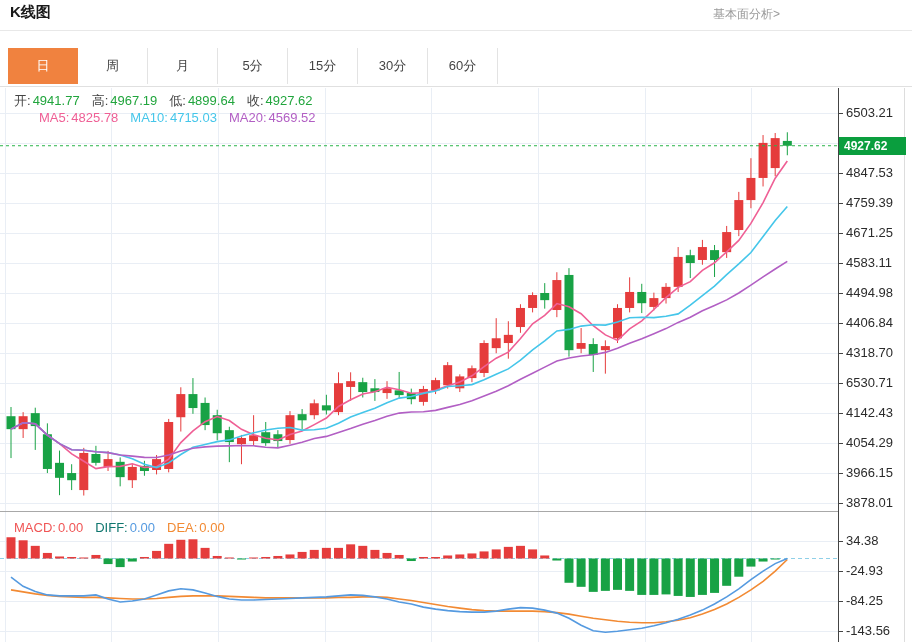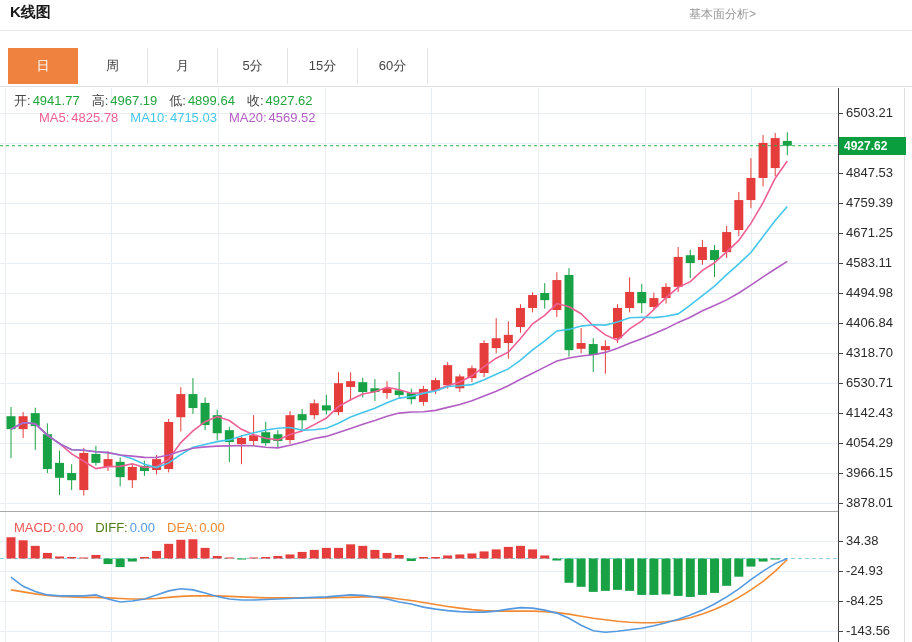--- a/index.html
+++ b/index.html
@@ -1,17 +1,17 @@
 <!DOCTYPE html>
 <html><head>
 <meta charset="utf-8">
 <style>
   html,body{margin:0;padding:0;background:#fff;width:912px;height:642px;overflow:hidden;
     font-family:"Liberation Sans","DejaVu Sans",sans-serif;}
-  #app{position:relative;width:762px;height:642px;background:#fff;}
+  #app{position:relative;width:762px;height:642px;background:#fff;padding-left:24px;}
   .page-title{position:absolute;left:10px;top:3px;font-size:15px;font-weight:bold;color:#1a1a1a;}
   .top-link{position:absolute;right:6px;top:6px;font-size:12px;color:#999;cursor:pointer;text-decoration:none;}
   .title-divider{position:absolute;left:0;top:30px;width:912px;height:1px;background:#e8e8e8;}
   .tabs{position:absolute;left:8px;top:48px;display:flex;height:36px;}
   .tab{width:70px;height:36px;line-height:36px;text-align:center;font-size:13px;color:#444;
     background:#fff;border-right:1px solid #e3e3e3;cursor:pointer;box-sizing:border-box;}
   .tab:first-child{border-left:1px solid #e3e3e3;}
   .tab.active{color:#fff;border:none;}
   .chart-top-border{position:absolute;left:0;top:86px;width:912px;height:1px;background:#e0e0e0;}
   .legend-row{position:absolute;display:flex;gap:12px;font-size:13px;z-index:5;white-space:nowrap;}
@@ -39,38 +39,39 @@
   <div class="page-title">K线图</div>
   <a class="top-link">基本面分析&gt;</a>
   <div class="title-divider"></div>
 
   <div class="tabs">
       <div class="tab active" style="background: rgb(240, 130, 63);">日</div>
       <div class="tab">周</div>
       <div class="tab">月</div>
       <div class="tab">5分</div>
       <div class="tab">15分</div>
+      <div class="tab">30分</div>
       <div class="tab">60分</div>
     </div>
   <div class="chart-top-border"></div>
 
   <div class="legend-row" id="ohlc-legend">
       <span class="legend-item"><span class="lbl">开:</span><span class="val" style="color: rgb(33, 165, 61);">4941.77</span></span>
       <span class="legend-item"><span class="lbl">高:</span><span class="val" style="color: rgb(33, 165, 61);">4967.19</span></span>
       <span class="legend-item"><span class="lbl">低:</span><span class="val" style="color: rgb(33, 165, 61);">4899.64</span></span>
       <span class="legend-item"><span class="lbl">收:</span><span class="val" style="color: rgb(33, 165, 61);">4927.62</span></span>
     </div>
   <div class="legend-row" id="ma-legend">
       <span class="legend-item"><span class="lbl" style="color: rgb(239, 95, 149);">MA5:</span><span class="val" style="color: rgb(239, 95, 149);">4825.78</span></span>
       <span class="legend-item"><span class="lbl" style="color: rgb(69, 198, 234);">MA10:</span><span class="val" style="color: rgb(69, 198, 234);">4715.03</span></span>
       <span class="legend-item"><span class="lbl" style="color: rgb(178, 95, 196);">MA20:</span><span class="val" style="color: rgb(178, 95, 196);">4569.52</span></span>
     </div>
   <div class="legend-row" id="macd-legend">
       <span class="legend-item"><span class="lbl" style="color: rgb(240, 85, 85);">MACD:</span><span class="val" style="color: rgb(240, 85, 85);">0.00</span></span>
-      <span class="legend-item"><span class="lbl" style="color: #4d7c0f;">DIFF:</span><span class="val" style="color: rgb(85, 154, 224);">0.00</span></span>
+      <span class="legend-item"><span class="lbl" style="color: #0f766e;">DIFF:</span><span class="val" style="color: rgb(85, 154, 224);">0.00</span></span>
       <span class="legend-item"><span class="lbl" style="color: rgb(242, 138, 51);">DEA:</span><span class="val" style="color: rgb(242, 138, 51);">0.00</span></span>
     </div>
 
   <svg id="main-svg" width="838" height="423">
       <g shape-rendering="crispEdges">
         <line x1="0" y1="25" x2="838" y2="25" stroke="#e9eef5" stroke-width="1"></line>
         <line x1="0" y1="55" x2="838" y2="55" stroke="#e9eef5" stroke-width="1"></line>
         <line x1="0" y1="85" x2="838" y2="85" stroke="#e9eef5" stroke-width="1"></line>
         <line x1="0" y1="115" x2="838" y2="115" stroke="#e9eef5" stroke-width="1"></line>
         <line x1="0" y1="145" x2="838" y2="145" stroke="#e9eef5" stroke-width="1"></line>

